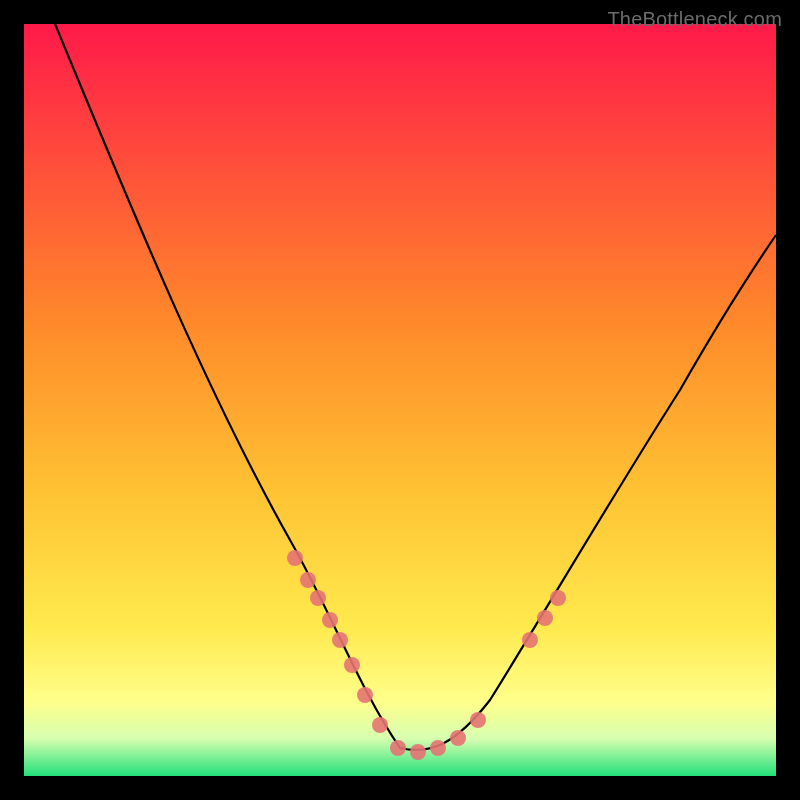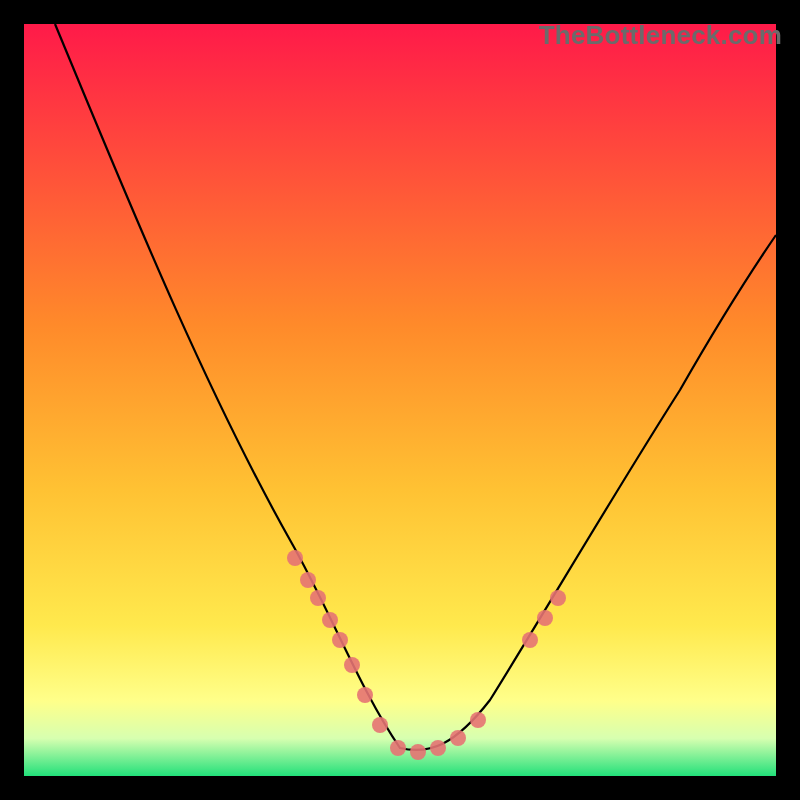--- a/index.html
+++ b/index.html
@@ -18,25 +18,25 @@
   }
   .frame {
     position: absolute;
     inset: 0;
     border: 24px solid #000;
     box-sizing: border-box;
     pointer-events: none;
   }
   .watermark {
     position: absolute;
-    top: 20px;
+    top: 8px;
     right: 18px;
     color: #6b6b6b;
-    font-size: 26px;
-    font-weight: 700;
+    font-size: 20px;
+    font-weight: 400;
     letter-spacing: 0.2px;
   }
   svg {
     display: block;
   }
 </style>
 </head>
 <body>
 
 <div class="stage">

